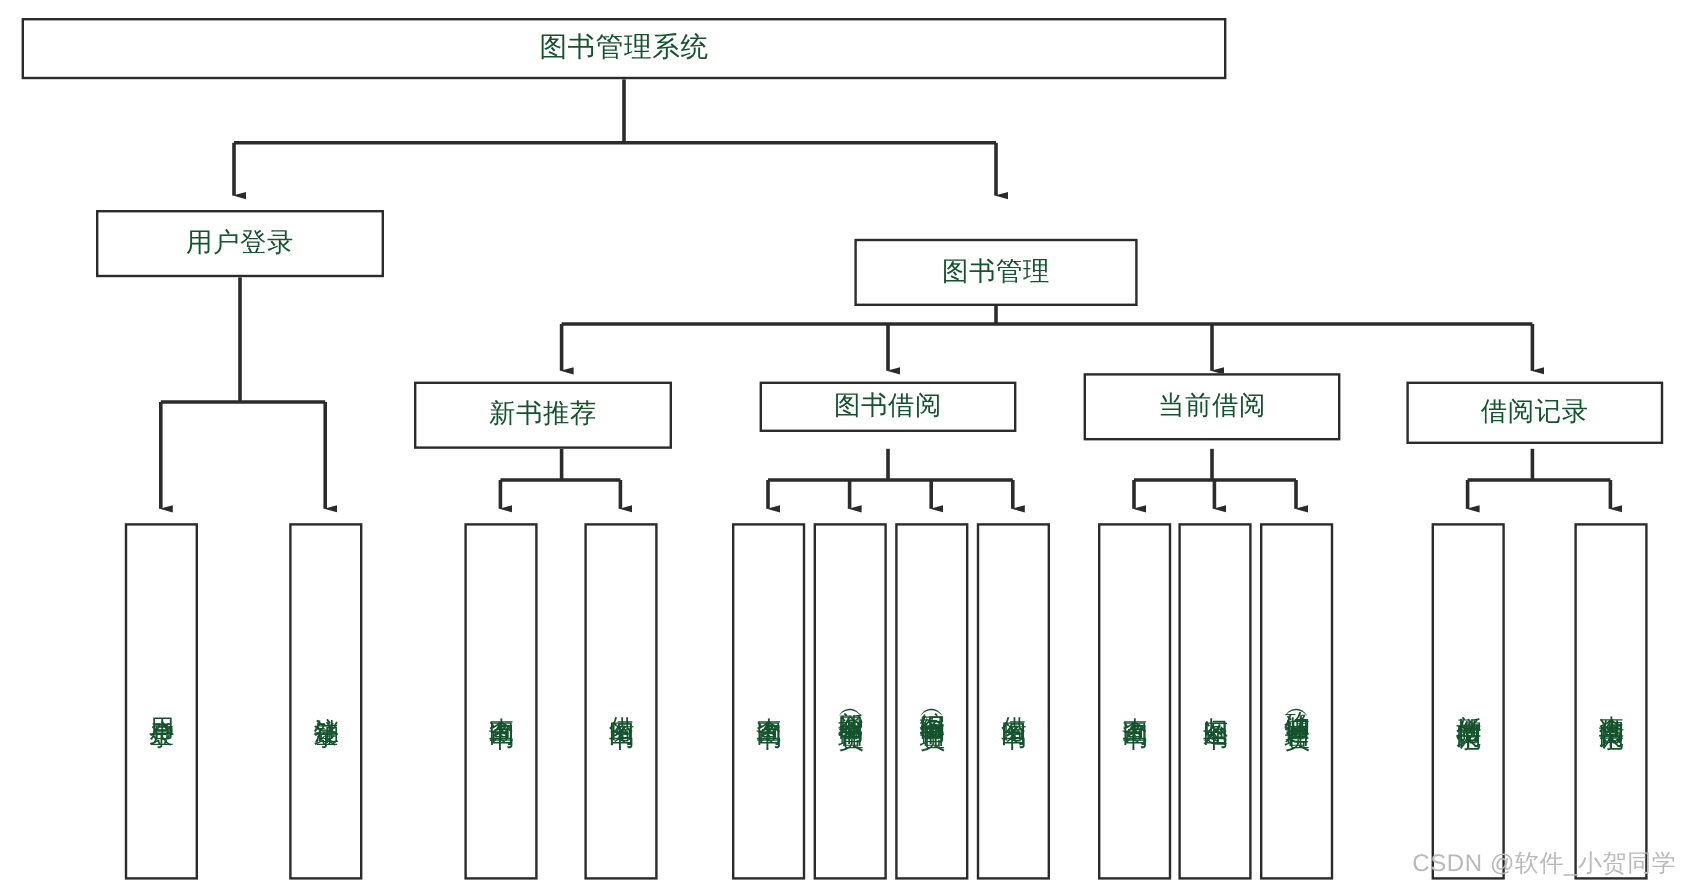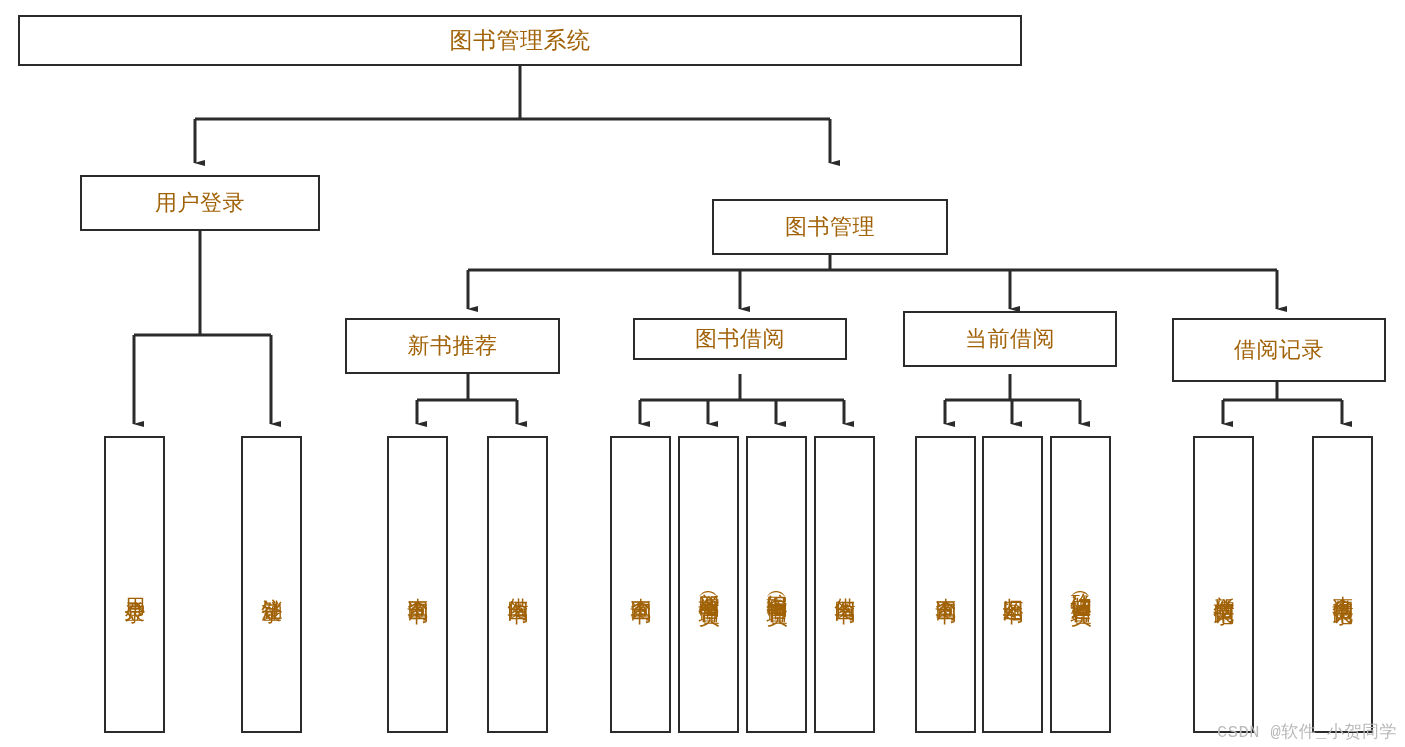--- a/index.html
+++ b/index.html
@@ -26,21 +26,21 @@
     pointer-events: none;
   }
   .node {
     position: absolute;
     box-sizing: border-box;
     border: 2px solid #2b2b2b;
     background: #ffffff;
     display: flex;
     align-items: center;
     justify-content: center;
-    color: #a16207;
+    color: #14532d;
   }
   .node .label {
     font-size: 22px;
     line-height: 1.15;
     letter-spacing: 0.5px;
     white-space: nowrap;
   }
   .node.root .label { font-size: 23px; }
   .node.level2 .label { font-size: 22px; }
   
@@ -52,26 +52,26 @@
     writing-mode: vertical-rl;
     text-orientation: upright;
     font-size: 21px;
     line-height: 1.28;
     letter-spacing: 2px;
     white-space: nowrap;
   }
   .watermark {
     position: absolute;
     right: 8px;
-    bottom: 4px;
-    font-size: 17px;
+    bottom: 14px;
+    font-size: 20px;
     color: #b9b9b9;
     letter-spacing: 0.5px;
     white-space: nowrap;
-    font-family: Liberation Mono, monospace;
+    font-family: Liberation Sans, sans-serif;
   }
 </style>
 </head>
 <body>
 
 <div id="canvas">
 
   <svg class="edges" viewBox="0 0 1405 747">
     <defs>
       <marker id="arrow" markerWidth="10" markerHeight="12" refX="3" refY="10" orient="auto" markerUnits="userSpaceOnUse">
@@ -137,21 +137,21 @@
 
   <div class="node level2" style="left:345px; top:318px; width:215px; height:56px;">
     <span class="label">新书推荐</span>
   </div>
   <div class="node level2" style="left:633px; top:318px; width:214px; height:42px;">
     <span class="label">图书借阅</span>
   </div>
   <div class="node level2" style="left:903px; top:311px; width:214px; height:56px;">
     <span class="label">当前借阅</span>
   </div>
-  <div class="node level2" style="left:1172px; top:318px; width:214px; height:64px;">
+  <div class="node level2" style="left:1172px; top:318px; width:214px; height:52px;">
     <span class="label">借阅记录</span>
   </div>
 
   <div class="node leaf" style="left:104px; top:436px; width:61px; height:297px;">
     <span class="label">用户登录</span>
   </div>
   <div class="node leaf" style="left:241px; top:436px; width:61px; height:297px;">
     <span class="label">注销登录</span>
   </div>
 

